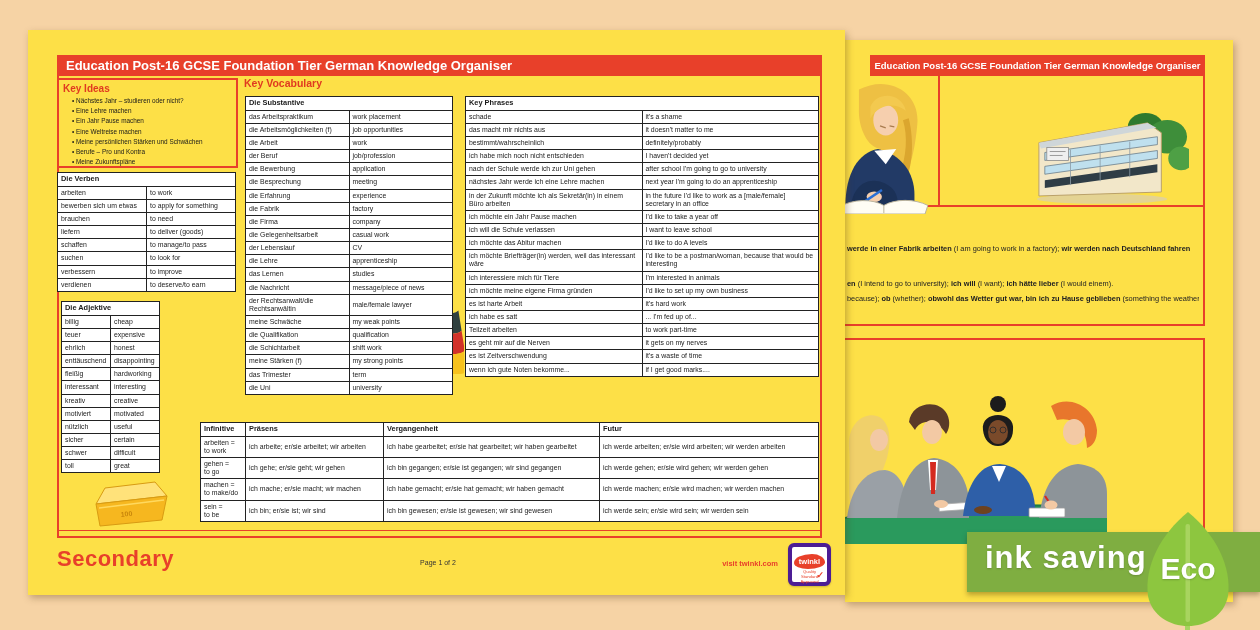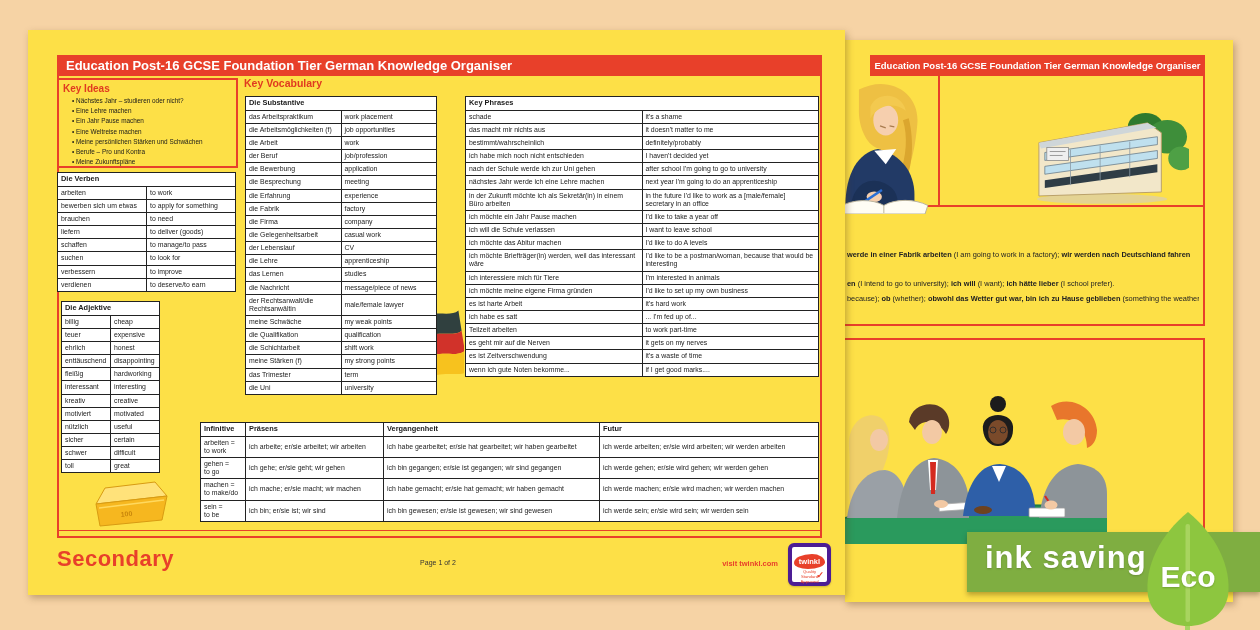--- a/index.html
+++ b/index.html
@@ -24,21 +24,21 @@
 
   table.vt{border-collapse:collapse;background:#fff;table-layout:fixed;}
   table.vt th,table.vt td{border:1px solid #222;text-align:left;vertical-align:middle;
        font-size:6.9px;line-height:1.18;padding:2px 3px;font-weight:normal;overflow:hidden;}
   table.vt th{font-weight:bold;font-size:7.4px;}
 
   .verben{position:absolute;left:29px;top:142px;width:179px;}
   .verben td:first-child{width:96px;}
   .adjektive{position:absolute;left:33px;top:271px;width:99px;}
   .adjektive td:first-child{width:56px;}
-  .substantive{position:absolute;left:217px;top:66px;width:192px;}
+  .substantive{position:absolute;left:217px;top:66px;width:208px;}
   .substantive td:first-child{width:131px;}
   .phrases{position:absolute;left:437px;top:66px;width:354px;}
   .phrases td:first-child{width:181px;}
   .conj{position:absolute;left:172px;top:392px;width:619px;}
   .conj td,.conj th{font-size:6.4px;}
   .conj td:first-child{white-space:pre-line;}
 
   .flag-img{position:absolute;left:330px;top:273px;width:106px;height:94px;}
   .gold-img{position:absolute;left:55px;top:446px;width:90px;height:60px;}
 
@@ -66,21 +66,21 @@
   .p2-line{position:absolute;left:2px;width:352px;font-size:7.4px;line-height:1.25;color:#222;white-space:nowrap;overflow:hidden;}
   .seg-b{font-weight:bold;}
 
   
   .eco-band{position:absolute;left:967px;top:532px;width:293px;height:60px;background:#7fae41;z-index:3;
             box-shadow:0 3px 5px rgba(60,40,0,.35);}
   .eco-band-text{position:absolute;left:18px;top:8px;font-size:31px;font-weight:bold;color:#fff;
             letter-spacing:1px;text-shadow:0 1px 2px rgba(0,0,0,.18);}
   .eco-leaf{position:absolute;left:1132px;top:510px;width:112px;height:126px;z-index:4;}
   .eco-leaf-text{position:absolute;left:1132px;top:552px;width:112px;text-align:center;font-size:30px;
-            font-weight:bold;color:#fff;z-index:5;text-shadow:0 1px 2px rgba(0,0,0,.2);margin-top:8px;}
+            font-weight:bold;color:#fff;z-index:5;text-shadow:0 1px 2px rgba(0,0,0,.2);}
 </style>
 </head>
 <body>
 
 <div class="canvas">
 
   <div class="sheet page2">
     <div class="band p2-band">Education Post-16 GCSE Foundation Tier German Knowledge Organiser</div>
 
     <div class="p2-secA"></div>
@@ -114,22 +114,22 @@
       <polygon points="14,80 128,64 128,72 14,88" fill="#2f3d46"></polygon>
       <line x1="40" y1="49" x2="40" y2="85" stroke="#8a9aa5" stroke-width="0.8"></line>
       <line x1="70" y1="45" x2="70" y2="81" stroke="#8a9aa5" stroke-width="0.8"></line>
       <line x1="100" y1="41" x2="100" y2="77" stroke="#8a9aa5" stroke-width="0.8"></line>
       <rect x="16" y="47" width="22" height="13" fill="#efefef" stroke="#8a8a8a" stroke-width="0.8"></rect>
       <line x1="19" y1="51" x2="35" y2="51" stroke="#999" stroke-width="1"></line>
       <line x1="19" y1="55" x2="32" y2="55" stroke="#999" stroke-width="1"></line>
     </svg>
 
     <div class="p2-secB"></div>
-    <div class="p2-line" style="top:210px"><span class="seg-b">werde in einer Fabrik arbeiten</span><span> (I am going to work in a factory); </span><span class="seg-b">wir werden nach Deutschland fahren</span></div>
-    <div class="p2-line" style="top:239px"><span class="seg-b">en</span><span> (I intend to go to university); </span><span class="seg-b">ich will</span><span> (I want); </span><span class="seg-b">ich hätte lieber</span><span> (I school prefer).</span></div>
+    <div class="p2-line" style="top:204px"><span class="seg-b">werde in einer Fabrik arbeiten</span><span> (I am going to work in a factory); </span><span class="seg-b">wir werden nach Deutschland fahren</span></div>
+    <div class="p2-line" style="top:239px"><span class="seg-b">en</span><span> (I intend to go to university); </span><span class="seg-b">ich will</span><span> (I want); </span><span class="seg-b">ich hätte lieber</span><span> (I would einem).</span></div>
     <div class="p2-line" style="top:254px"><span>because); </span><span class="seg-b">ob</span><span> (whether); </span><span class="seg-b">obwohl das Wetter gut war, bin ich zu Hause geblieben</span><span> (something the weather</span></div>
 
     <div class="p2-secC"></div>
     <svg class="meeting-img" viewBox="0 0 262 186">
       <path d="M0,186 L0,160 C60,146 205,144 262,152 L262,186 Z" fill="#2a9a5d"></path>
       <path d="M0,160 C60,146 205,144 262,152" fill="none" stroke="#1d7a47" stroke-width="2"></path>
 
       <path d="M4,90 C2,62 24,52 36,60 C46,68 46,84 42,100 C34,124 28,136 24,154 L6,154 C2,130 6,108 4,90 Z" fill="#f0d06a"></path>
       <ellipse cx="34" cy="82" rx="9" ry="11" fill="#f3c9a4"></ellipse>
       <path d="M2,160 C6,128 22,112 40,112 C54,114 60,128 62,144 L60,160 Z" fill="#9aa0a6"></path>

